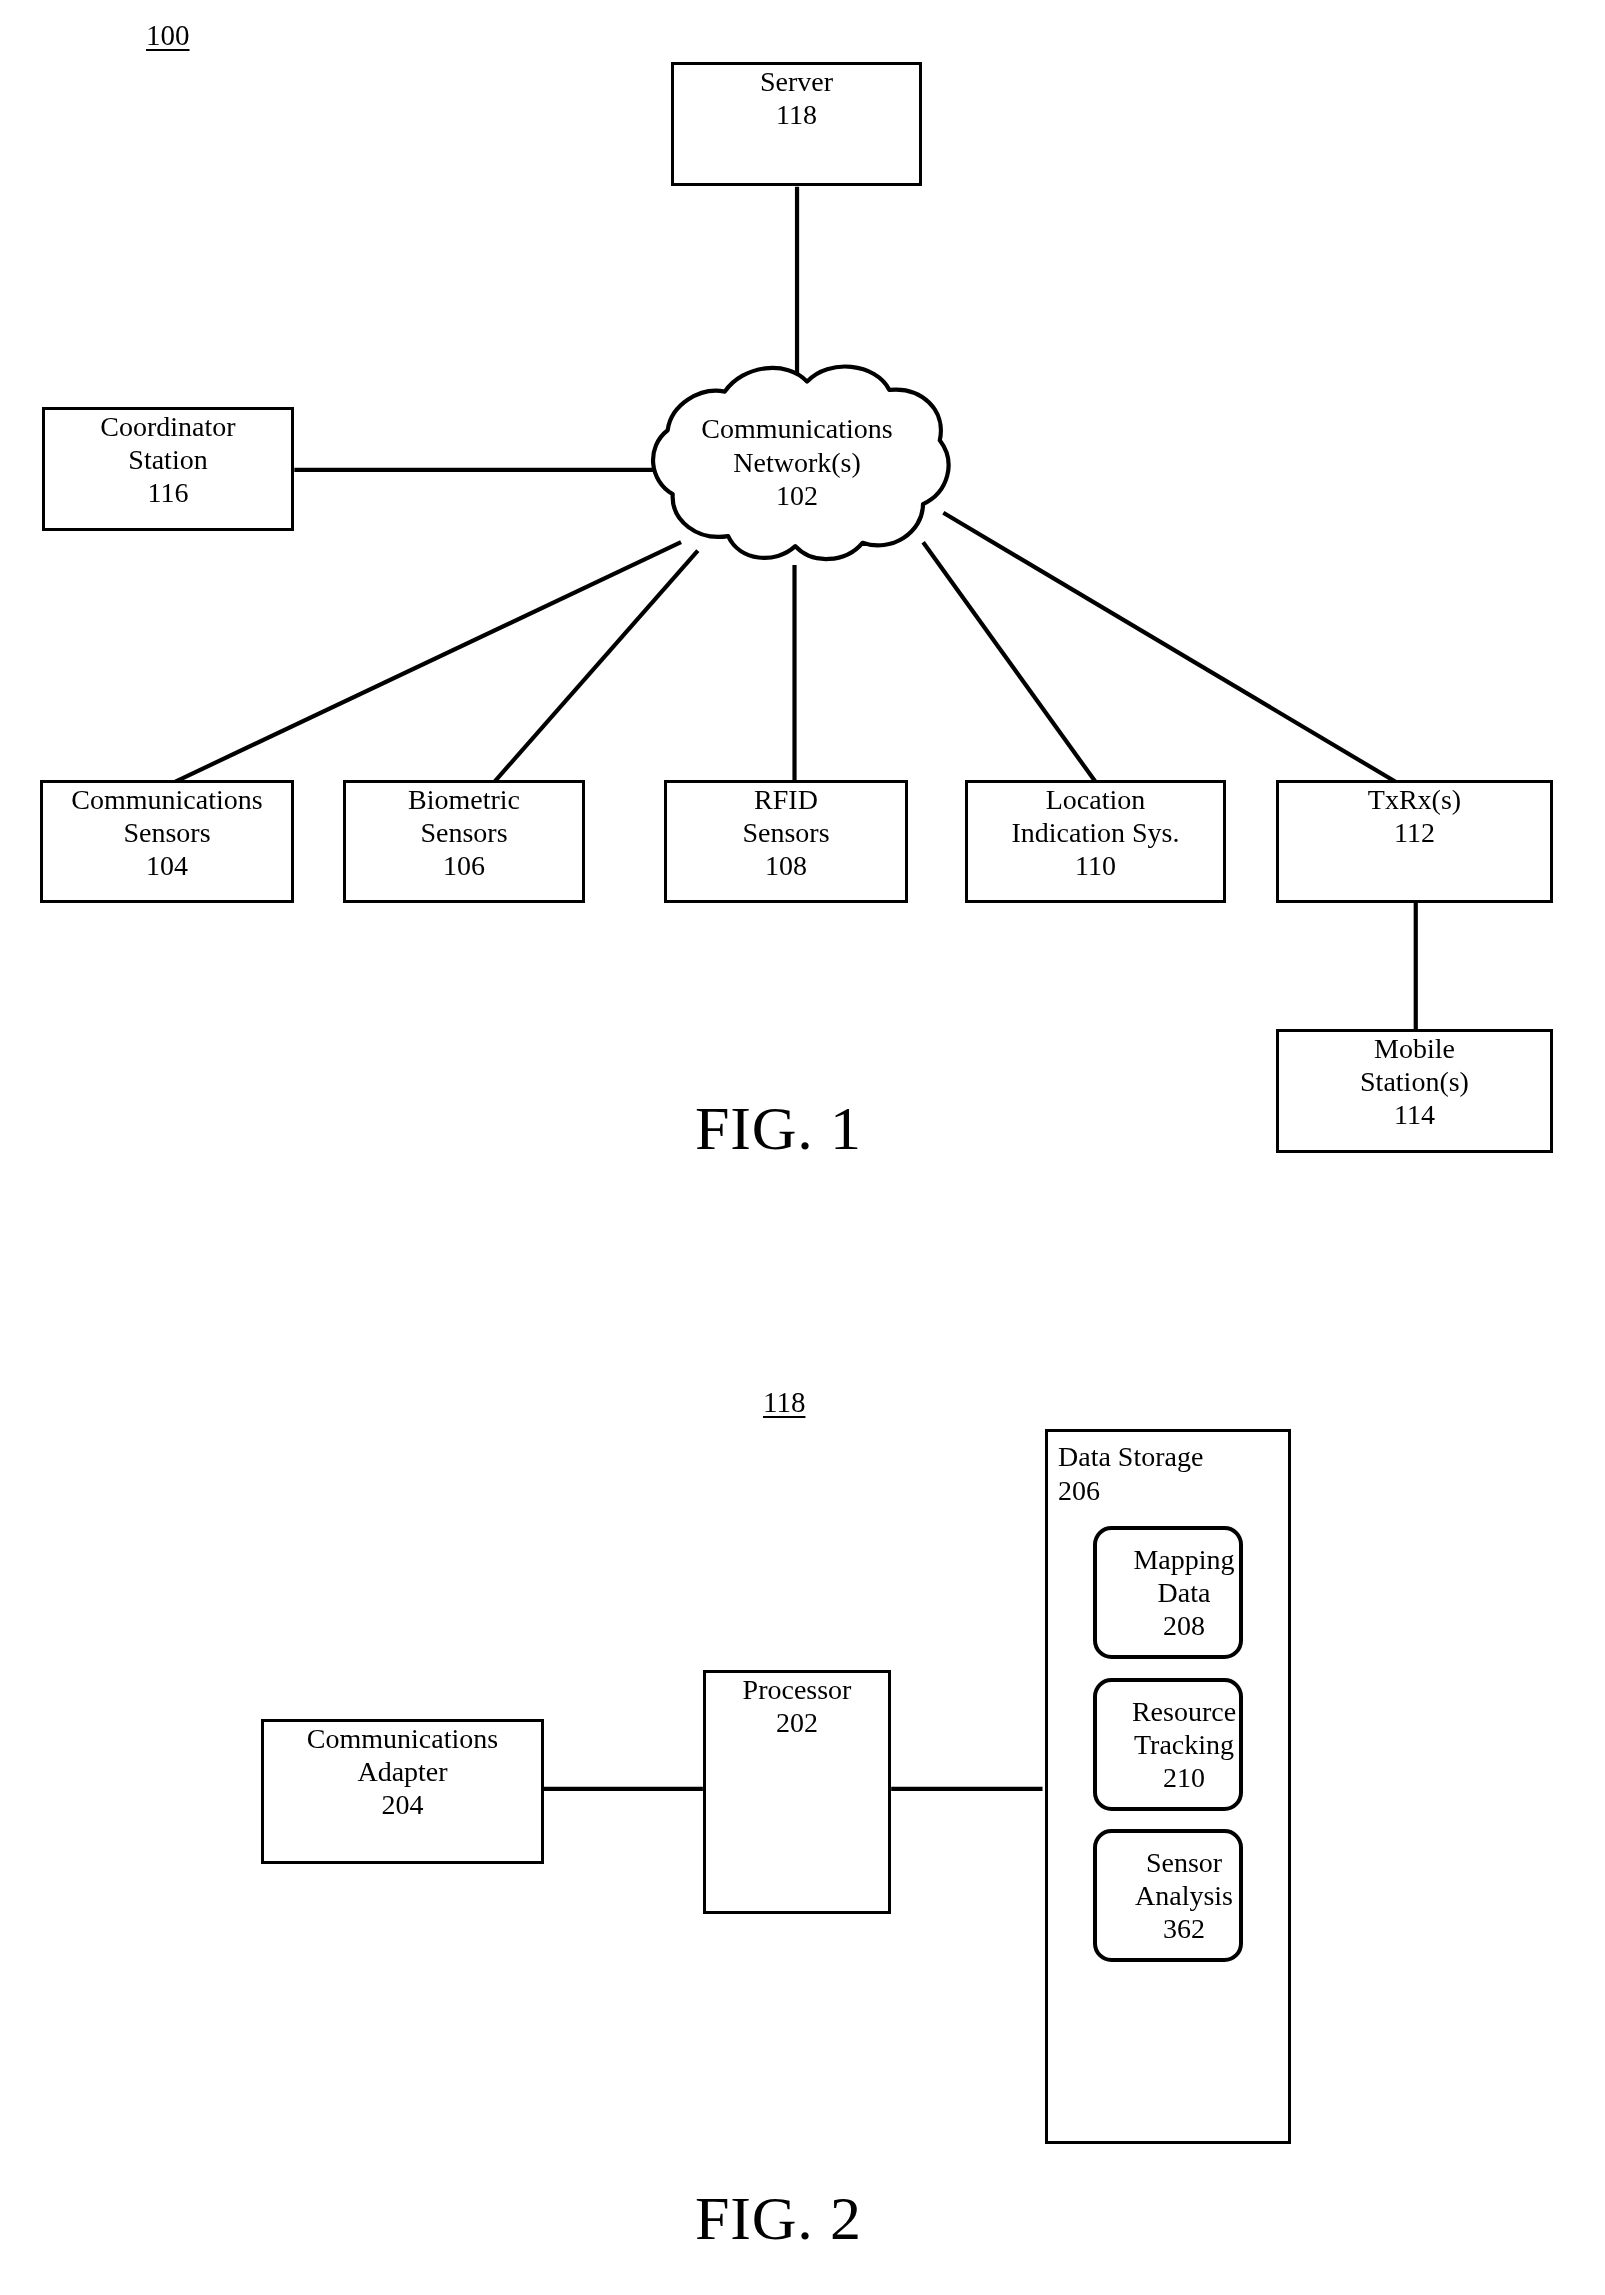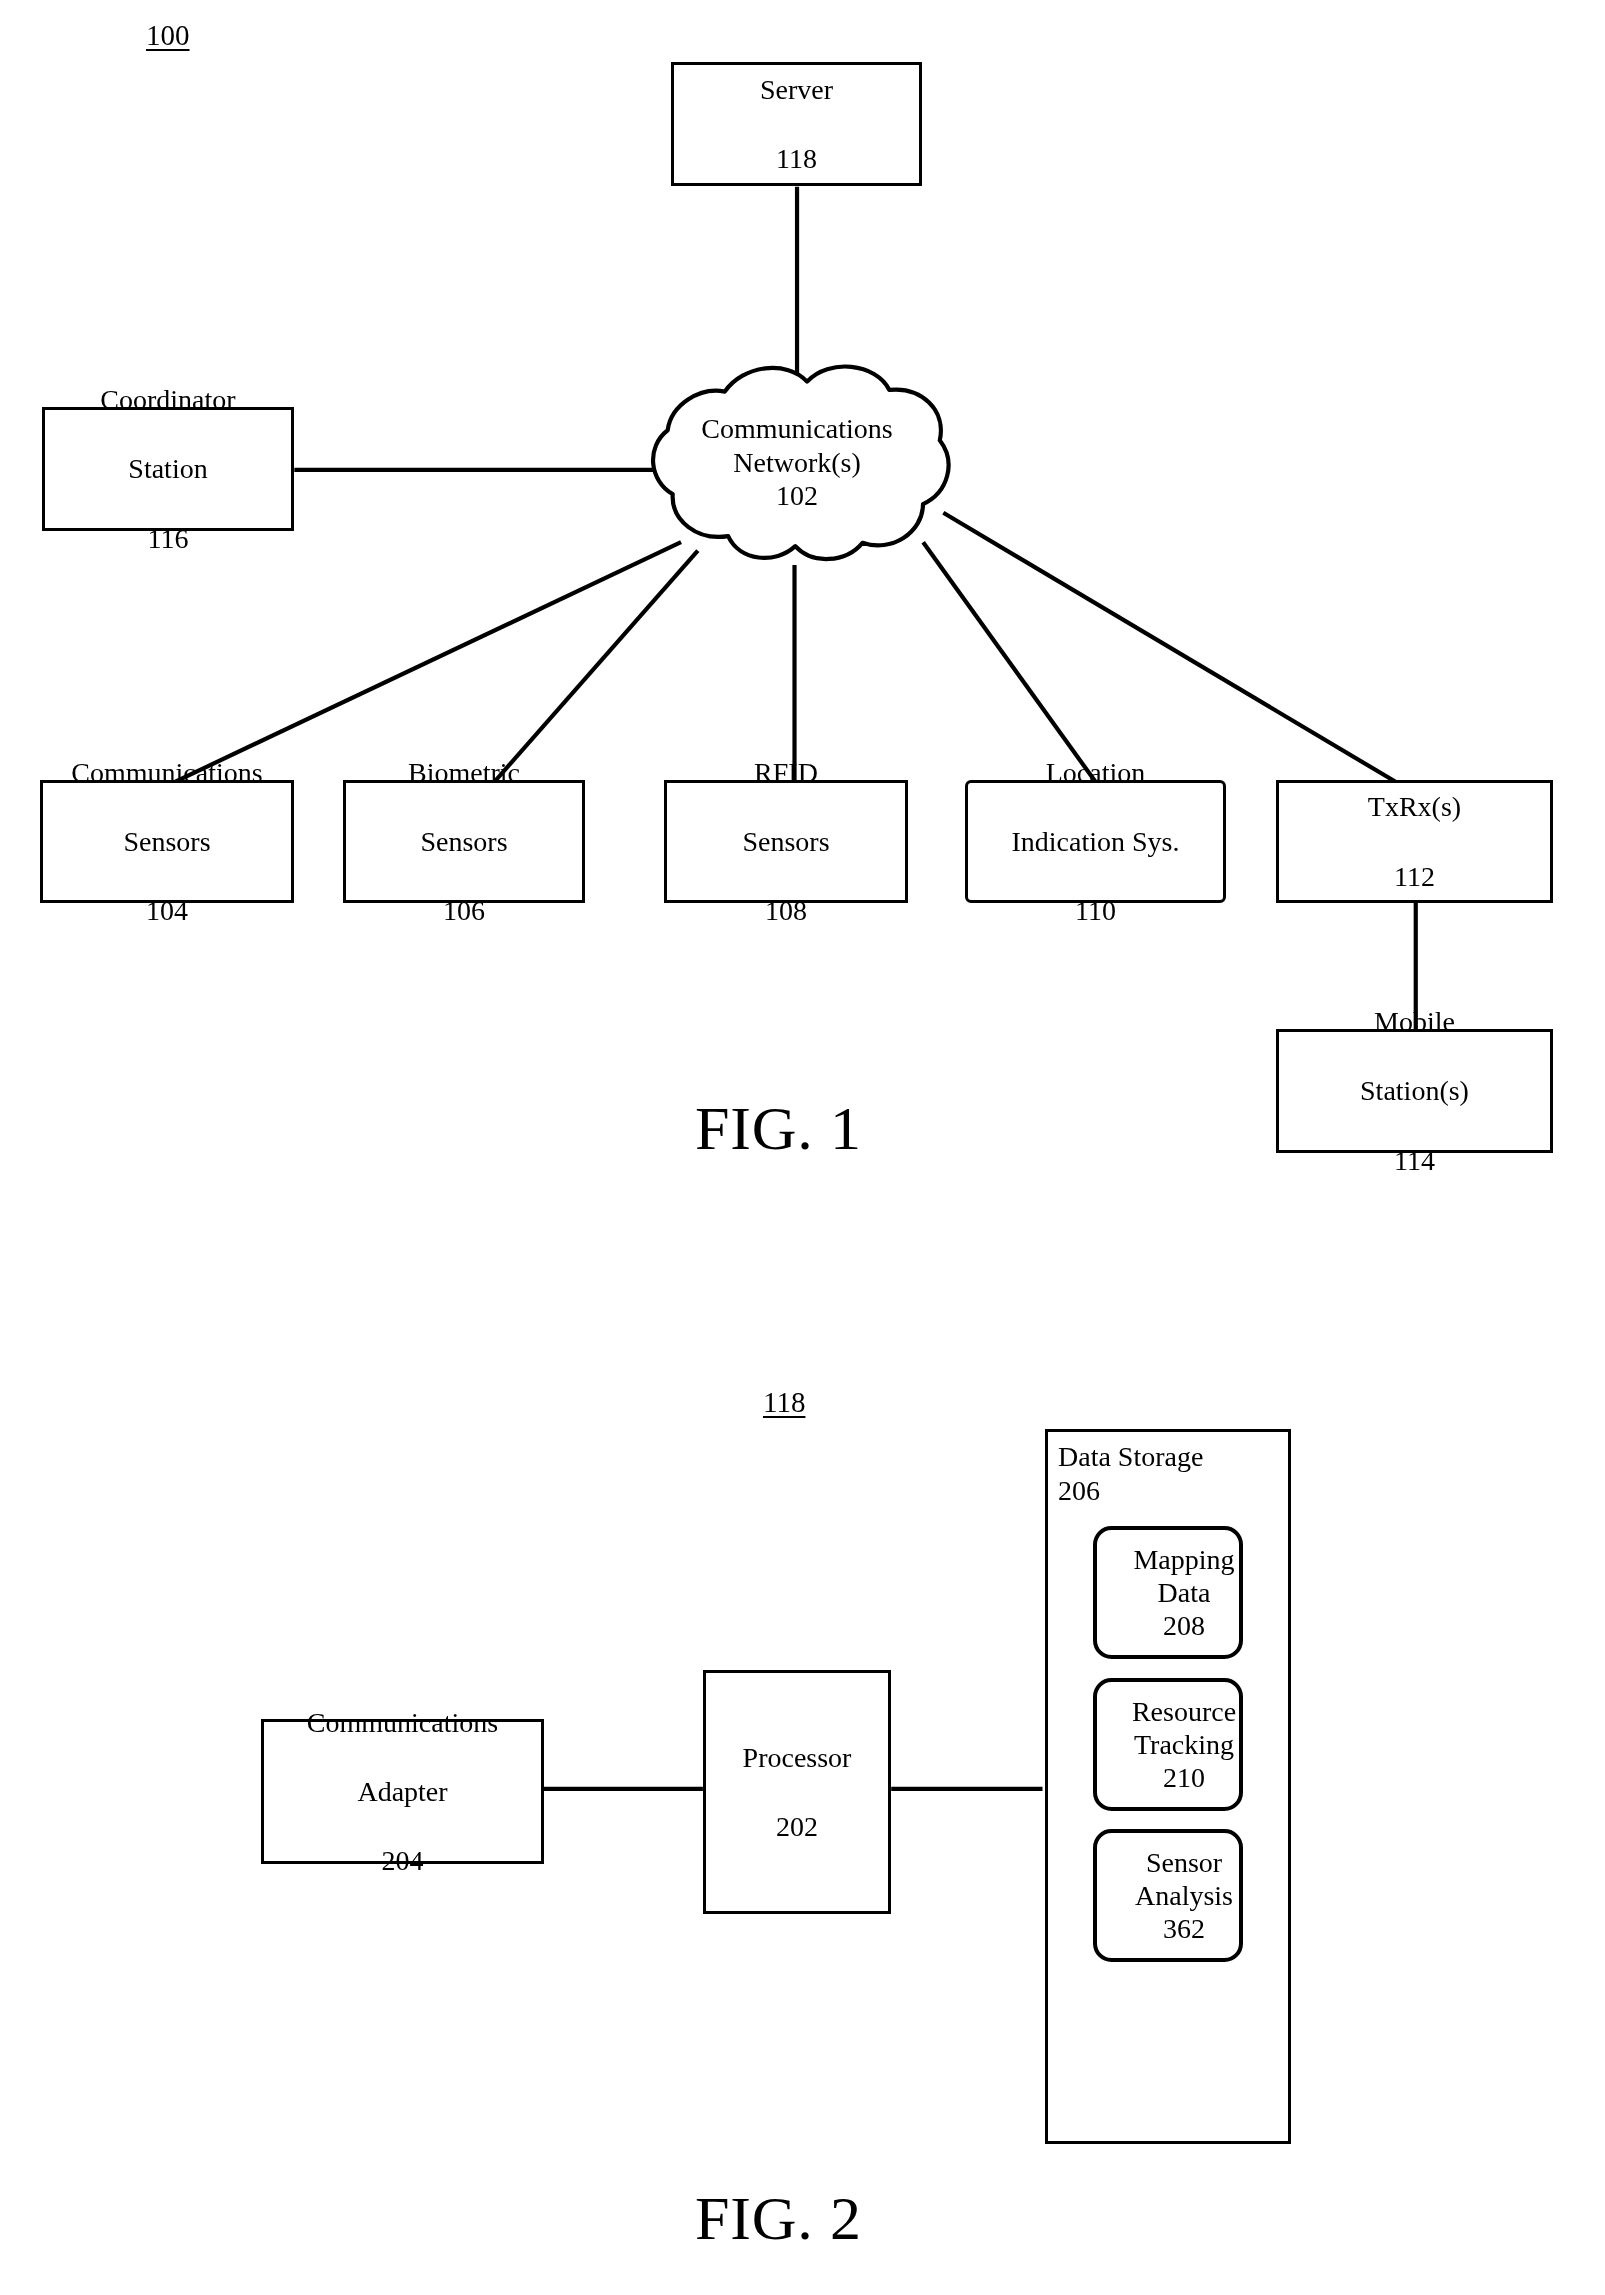--- a/index.html
+++ b/index.html
@@ -34,26 +34,25 @@
 
   
   .node {
     position: absolute;
     box-sizing: border-box;
     border: 3.4px solid #000000;
     background: #ffffff;
     display: flex;
     flex-direction: column;
     align-items: center;
-    justify-content: center;
+    justify-content: flex-start;
     text-align: center;
     line-height: 1.18;
     font-size: 28px;
     z-index: 5;
-    gap: 36px;
   }
   .node .ln { display: block; white-space: nowrap; }
 
   
   .storage {
     position: absolute;
     box-sizing: border-box;
     border: 3.4px solid #000000;
     background: #ffffff;
     z-index: 4;
@@ -201,21 +200,21 @@
     <span class="ln">Sensors</span>
     <span class="ln">106</span>
   </div>
 
   <div class="node" style="left:664px; top:780px; width:244px; height:123px;">
     <span class="ln">RFID</span>
     <span class="ln">Sensors</span>
     <span class="ln">108</span>
   </div>
 
-  <div class="node" style="left:965px; top:780px; width:261px; height:123px;border-radius:6px;">
+  <div class="node" style="left:965px; top:780px; width:261px; height:123px;">
     <span class="ln">Location</span>
     <span class="ln">Indication Sys.</span>
     <span class="ln">110</span>
   </div>
 
   <div class="node" style="left:1276px; top:780px; width:277px; height:123px;">
     <span class="ln">TxRx(s)</span>
     <span class="ln">112</span>
   </div>
 

